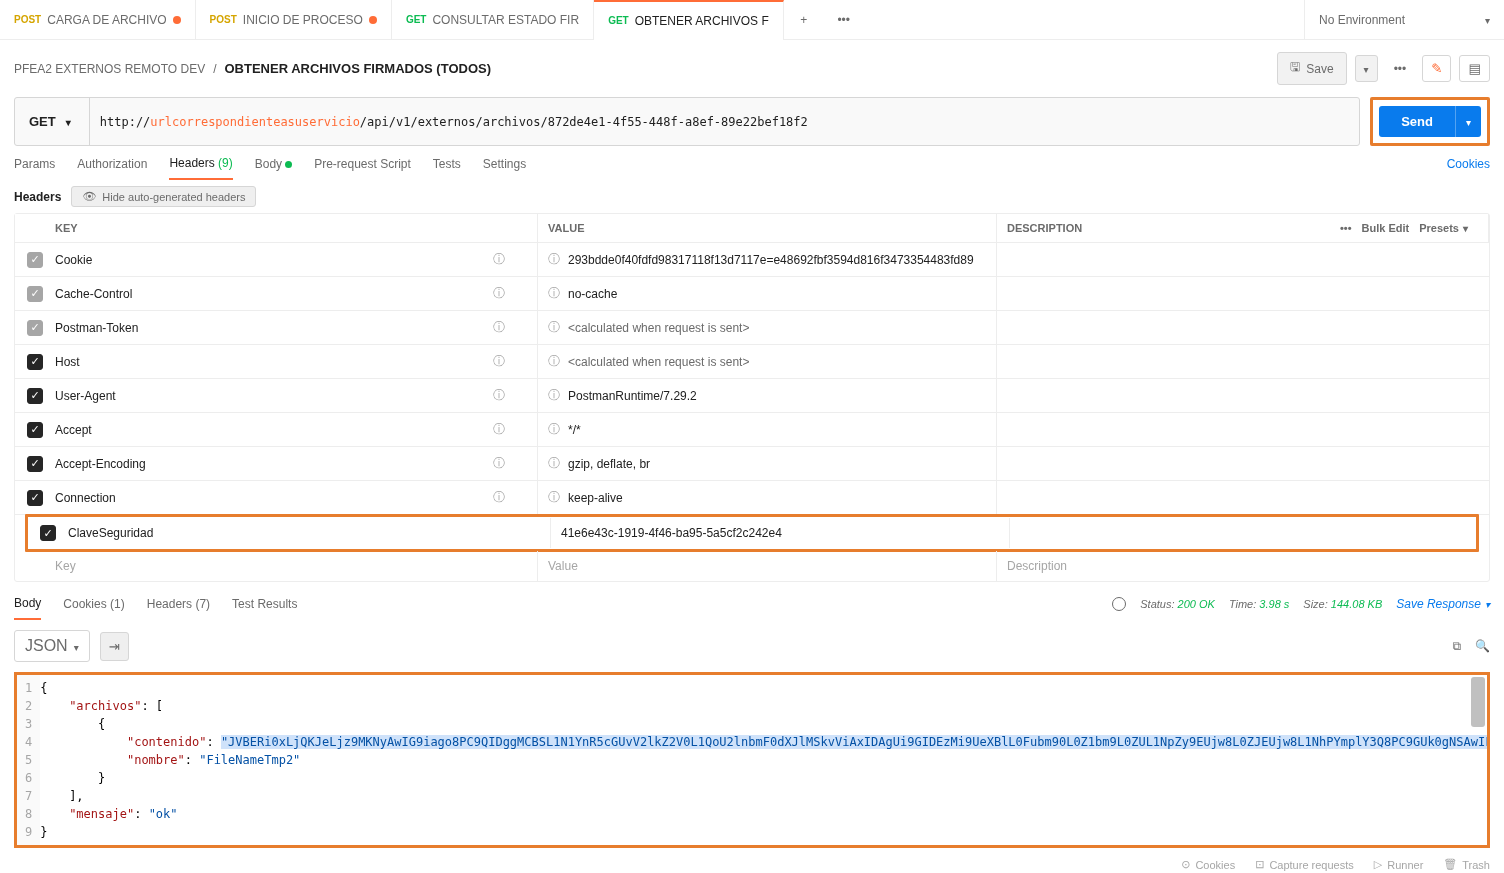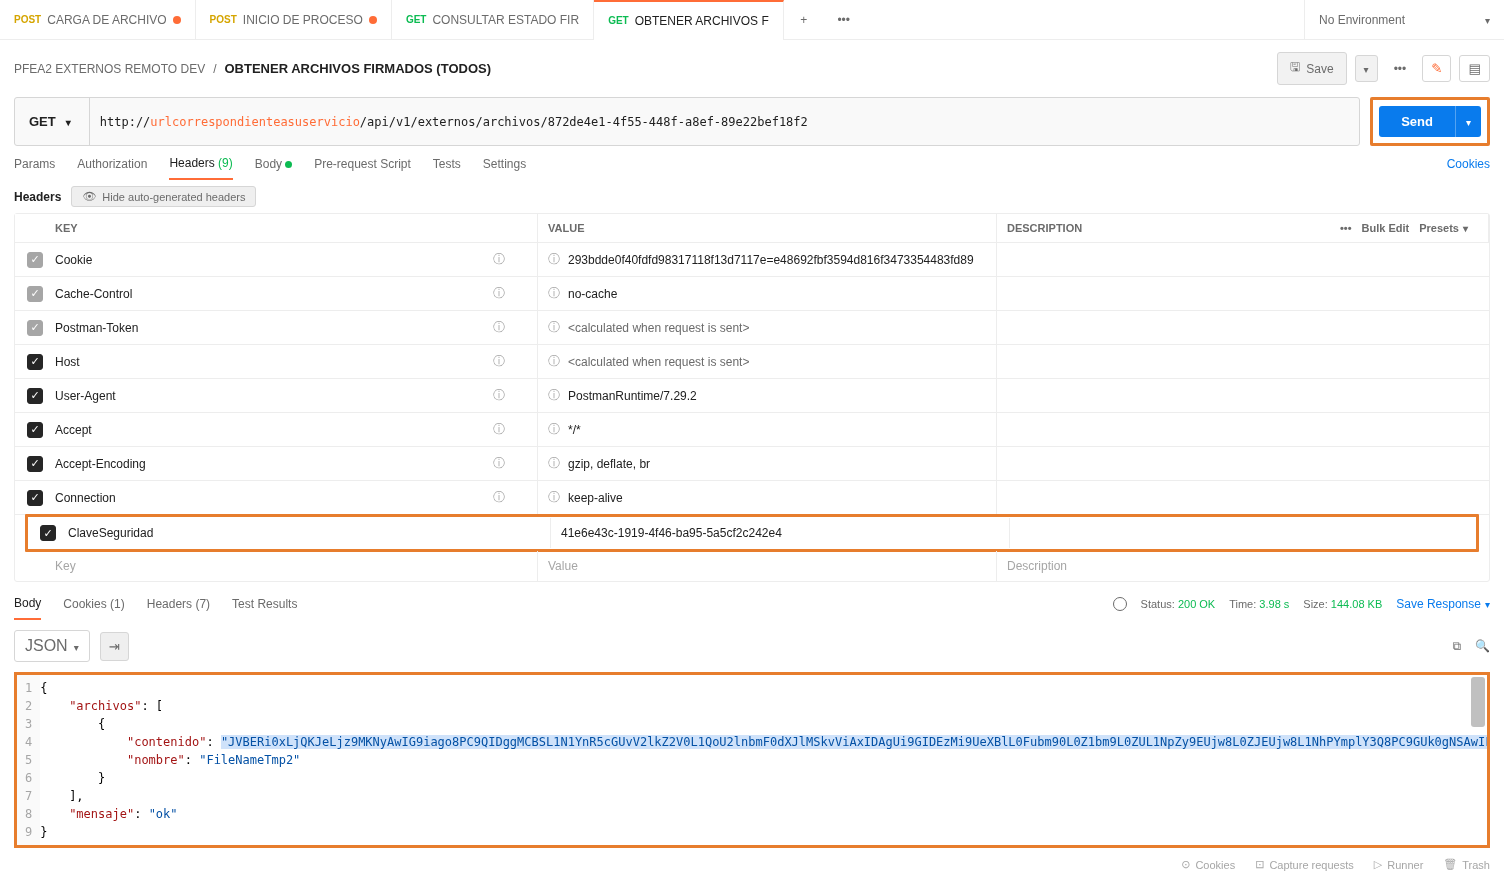--- a/index.html
+++ b/index.html
@@ -74,21 +74,21 @@
 .info-icon { color: #a6a6a6; font-size: 12px; cursor: pointer; }
 .placeholder-txt { color: #a6a6a6; }
 .muted-val { color: #6b6b6b; }
 
 .highlight-row { border: 3px solid #e77d2d; margin: -1px 10px; border-radius: 1px; }
 
 
 .resp-tabs { display: flex; padding: 14px 14px 0 14px; gap: 22px; align-items: center; }
 .resp-tab { color: #6b6b6b; cursor: pointer; padding-bottom: 8px; font-size: 12px; }
 .resp-tab.active { color: #212121; border-bottom: 2px solid #ff6c37; }
-.resp-meta { margin-left: auto; display: flex; gap: 14px; align-items: center; color: #6b6b6b; font-size: 11px; padding-bottom: 8px; }
+.resp-meta { margin-left: auto; display: flex; gap: 14px; align-items: center; color: #6b6b6b; font-size: 11px; padding-bottom: 8px; font-style: italic; }
 .resp-meta .ok { color: #0cbb52; }
 .save-resp { color: #097bed; cursor: pointer; font-size: 12px; display: flex; gap: 4px; align-items: center; }
 .globe-icon { width: 14px; height: 14px; border: 1px solid #6b6b6b; border-radius: 50%; position: relative; }
 
 .body-ctrl { display: flex; padding: 10px 14px; gap: 10px; align-items: center; }
 .view-tabs { display: flex; background: #f2f2f2; border-radius: 3px; }
 .view-tab { padding: 6px 14px; cursor: pointer; color: #6b6b6b; font-size: 12px; }
 .view-tab.active { background: #fff; border: 1px solid #d6d6d6; border-radius: 3px; color: #212121; }
 .format-select { border: 1px solid #d6d6d6; padding: 6px 10px; border-radius: 3px; display: flex; gap: 6px; cursor: pointer; color: #6b6b6b; font-size: 16px; }
 .wrap-btn { border: 1px solid #d6d6d6; padding: 6px 8px; border-radius: 3px; cursor: pointer; color: #6b6b6b; }

